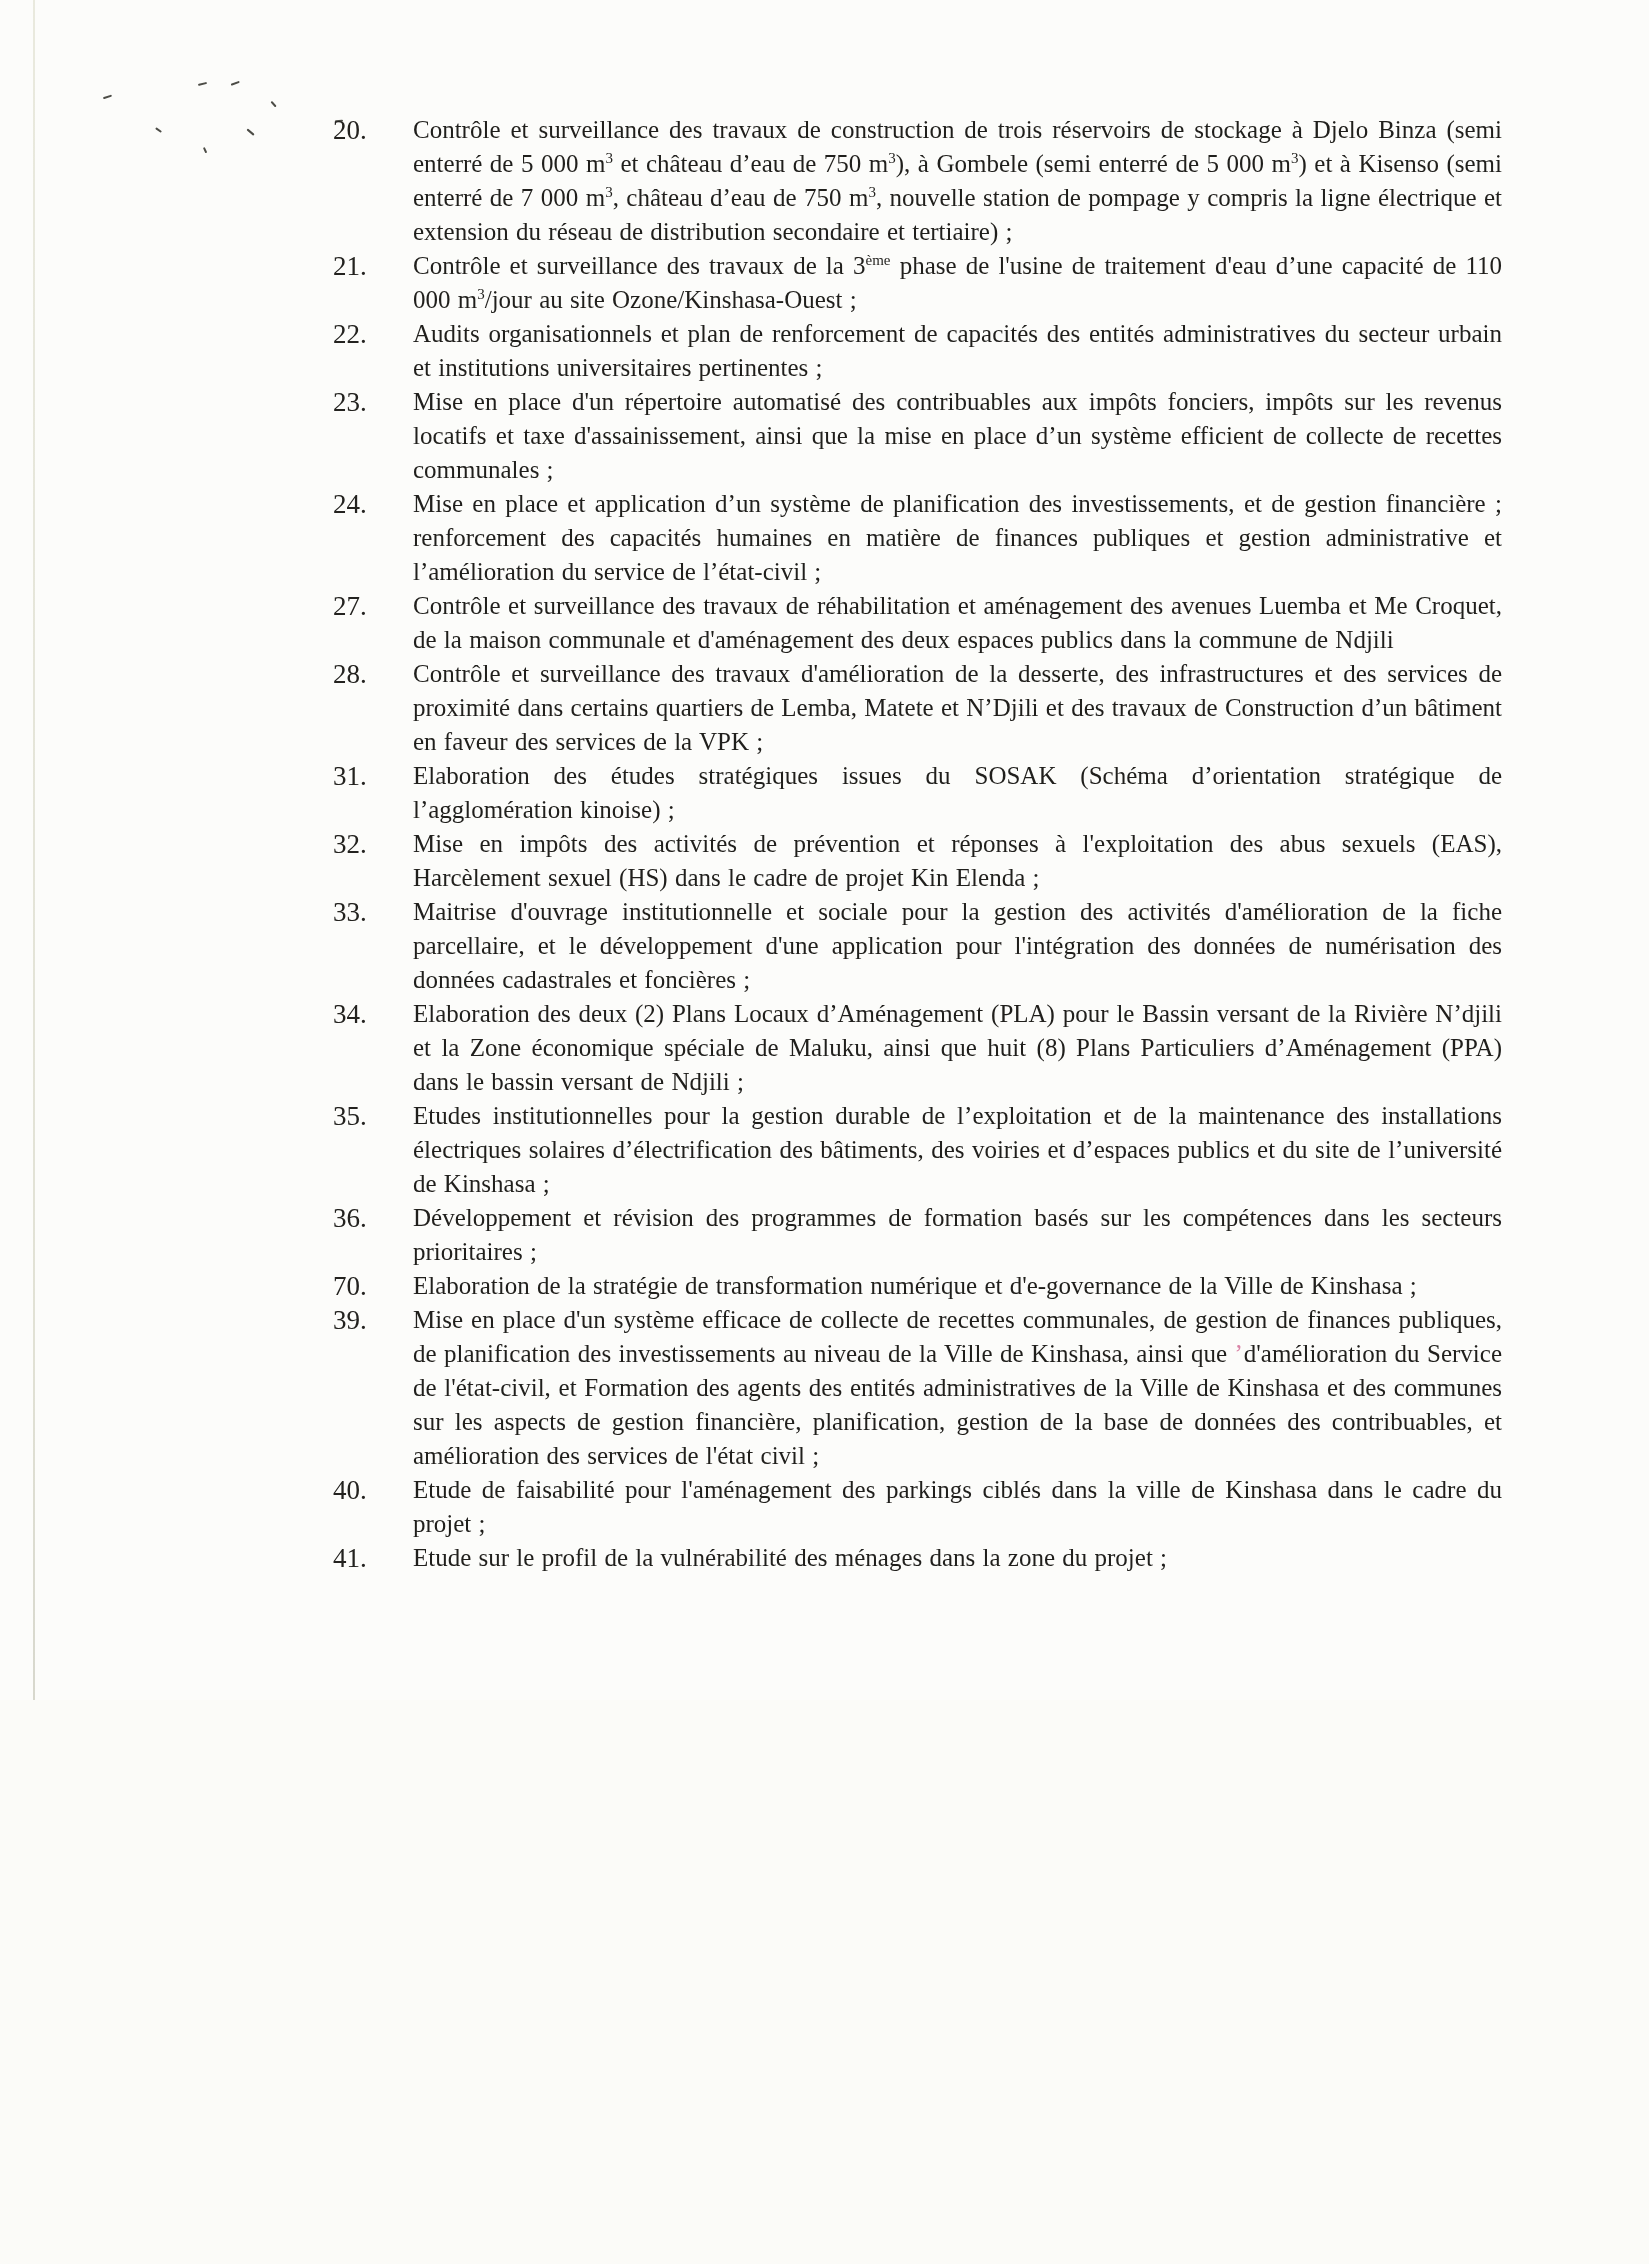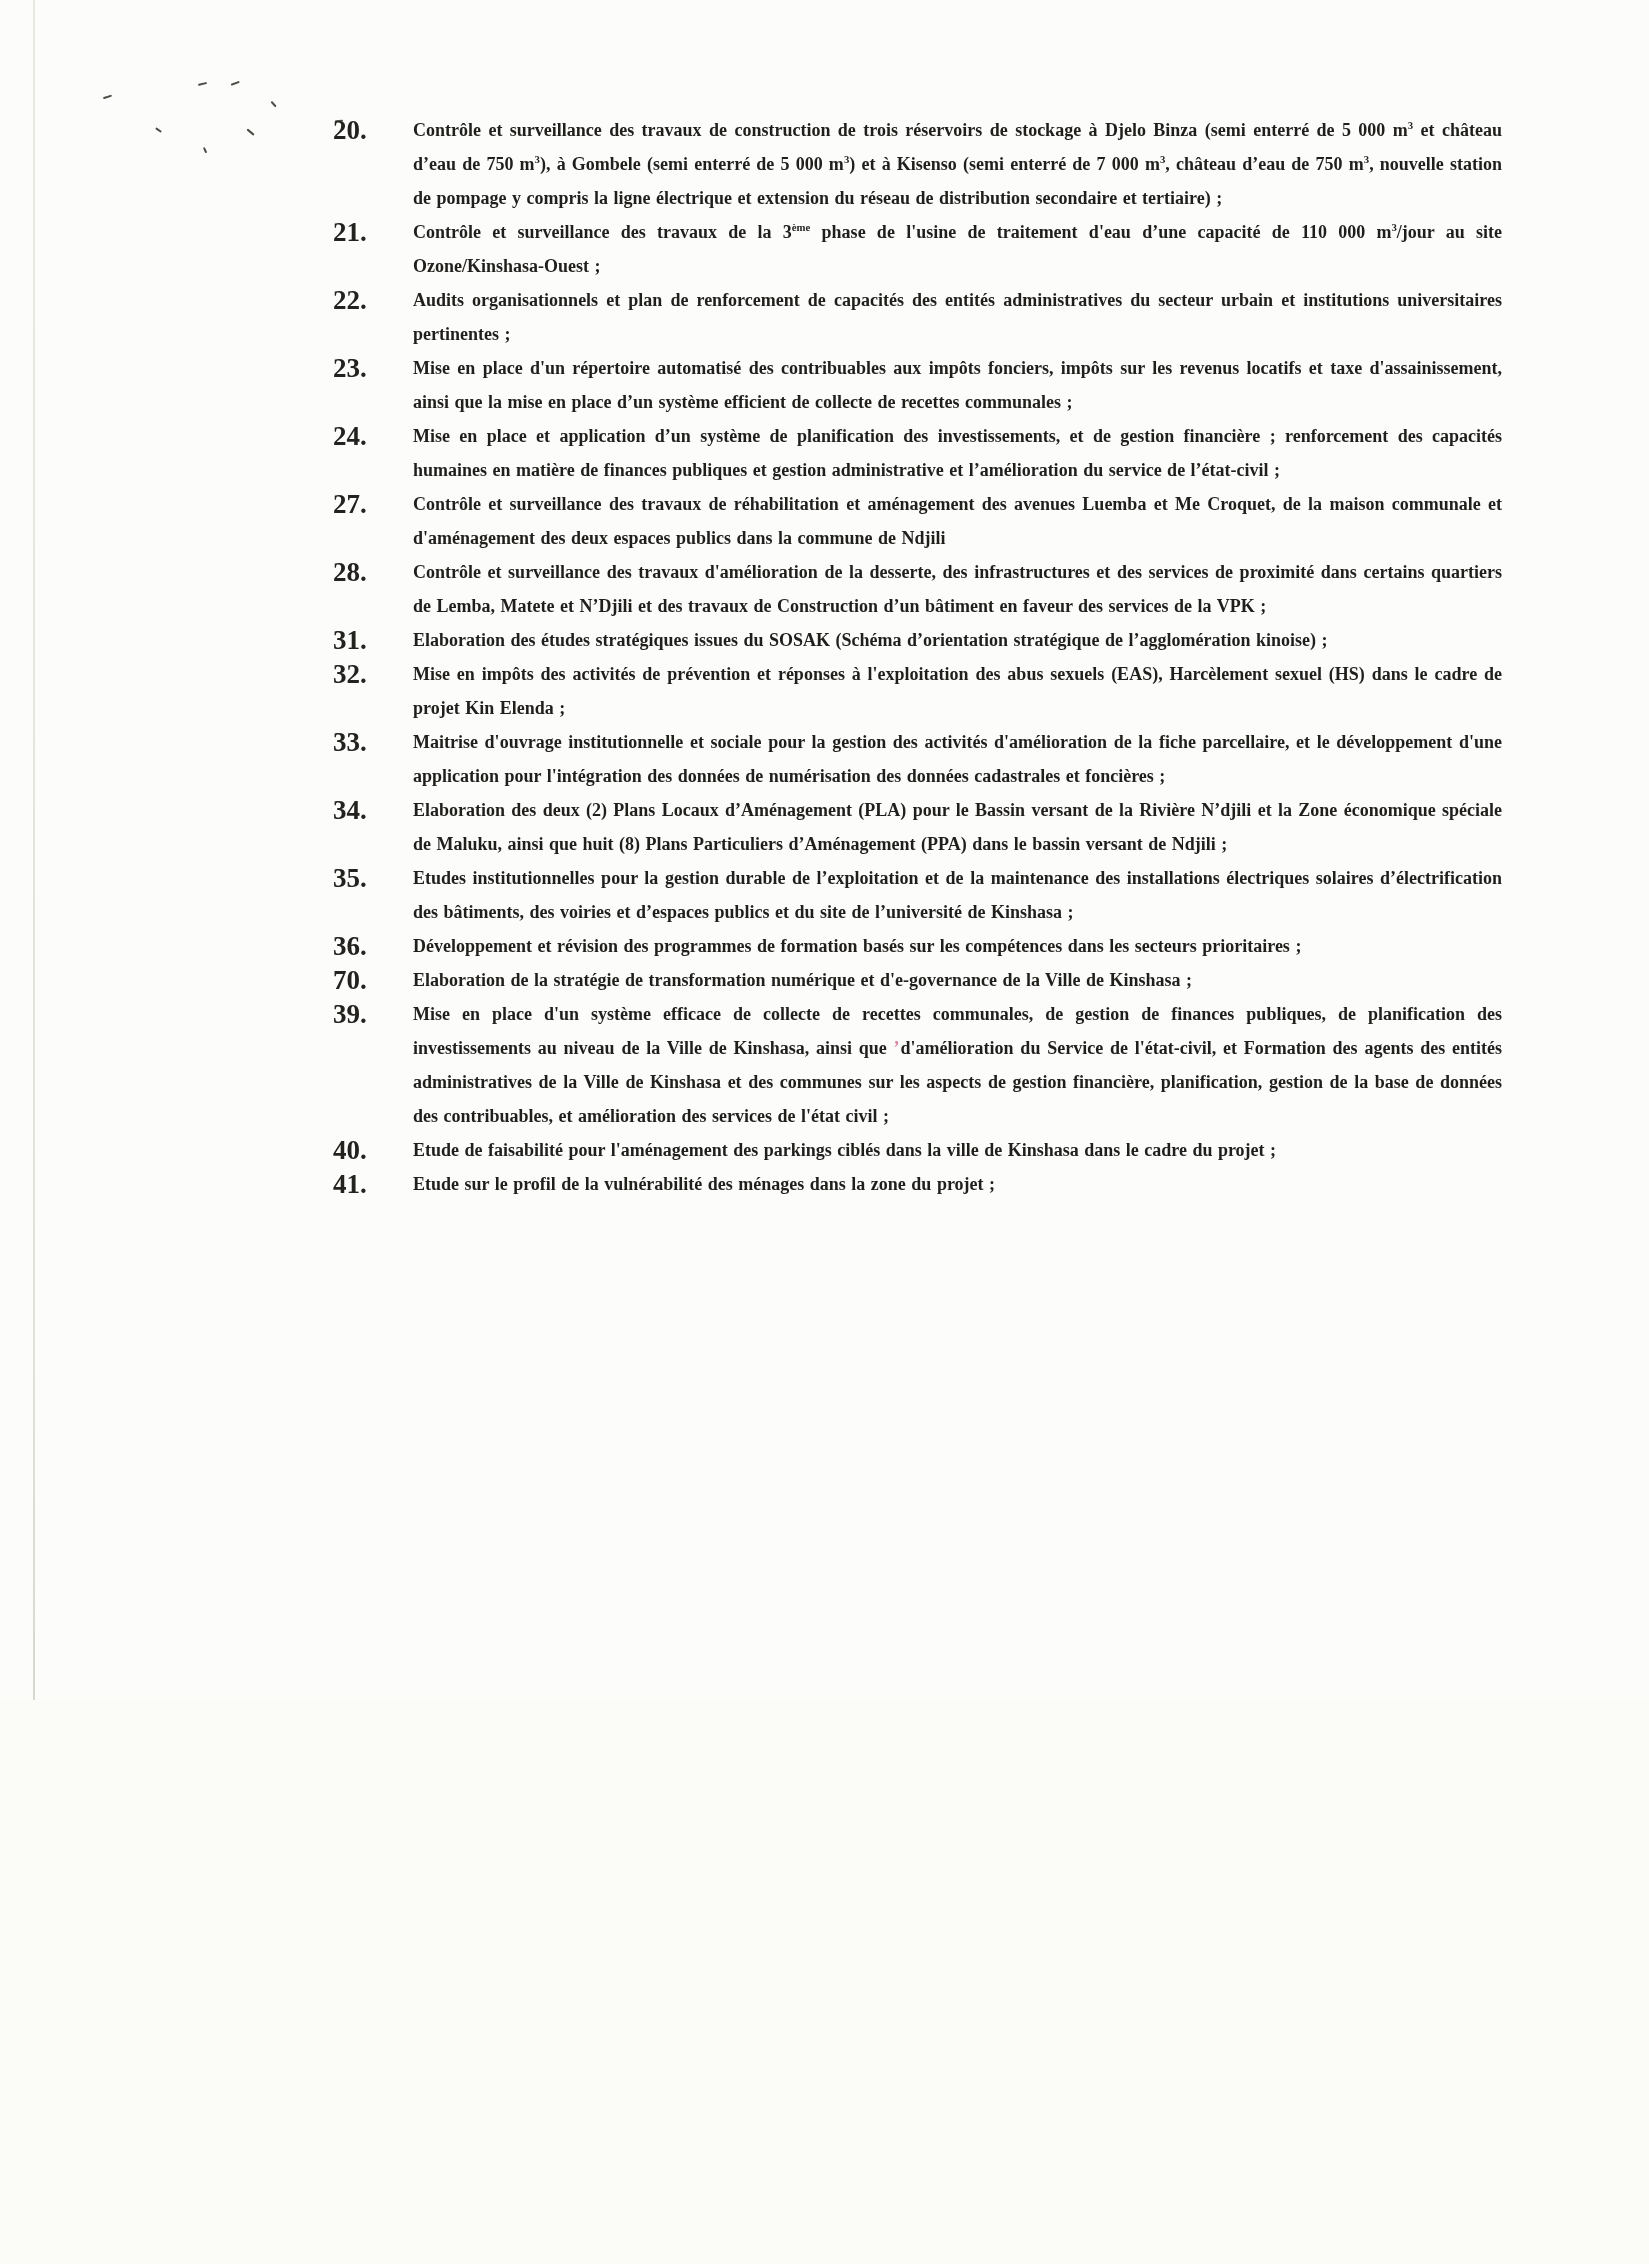--- a/index.html
+++ b/index.html
@@ -9,21 +9,20 @@
     height: 2265px;
     background: #fbfbf8;
     font-family: "Liberation Serif", "DejaVu Serif", serif;
   }
   .page {
     position: absolute;
     left: 0; top: 0;
     width: 1650px; height: 1700px;
     background: #fcfcfa;
     overflow: hidden;
-    font-weight: bold;
   }
   
   .scan-edge-left {
     position: absolute;
     left: 33px; top: 0;
     width: 1.9px; height: 2253px;
     background: linear-gradient(#e3e3d4, #d8d8c8 60%, #b7b7ad);
     opacity: .75;
   }
   .scan-edge-bottom {
@@ -56,21 +55,21 @@
   .num {
     flex: 0 0 80px;
     width: 80px;
     font-size: 27px;
     line-height: 34px;
     color: #23221f;
   }
   .txt {
     flex: 1 1 auto;
     text-align: justify;
-    font-size: 18px;
+    font-size: 25px;
     line-height: 34px;
     color: #201f1c;
     word-spacing: 1px;
   }
   .txt sup {
     font-size: 0.60em;
     line-height: 0;
     vertical-align: super;
   }
   .pink-mark {

